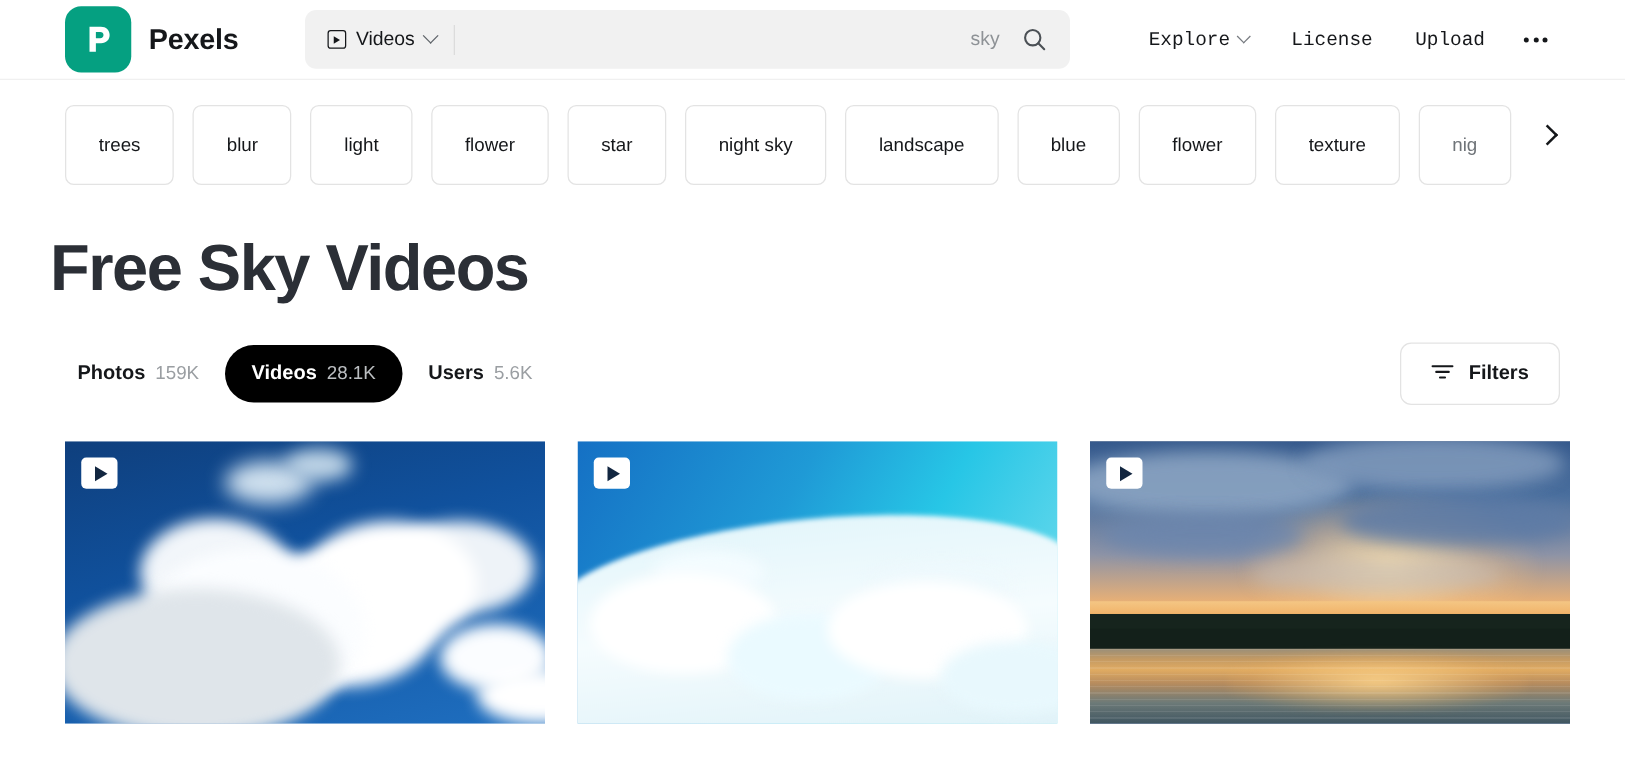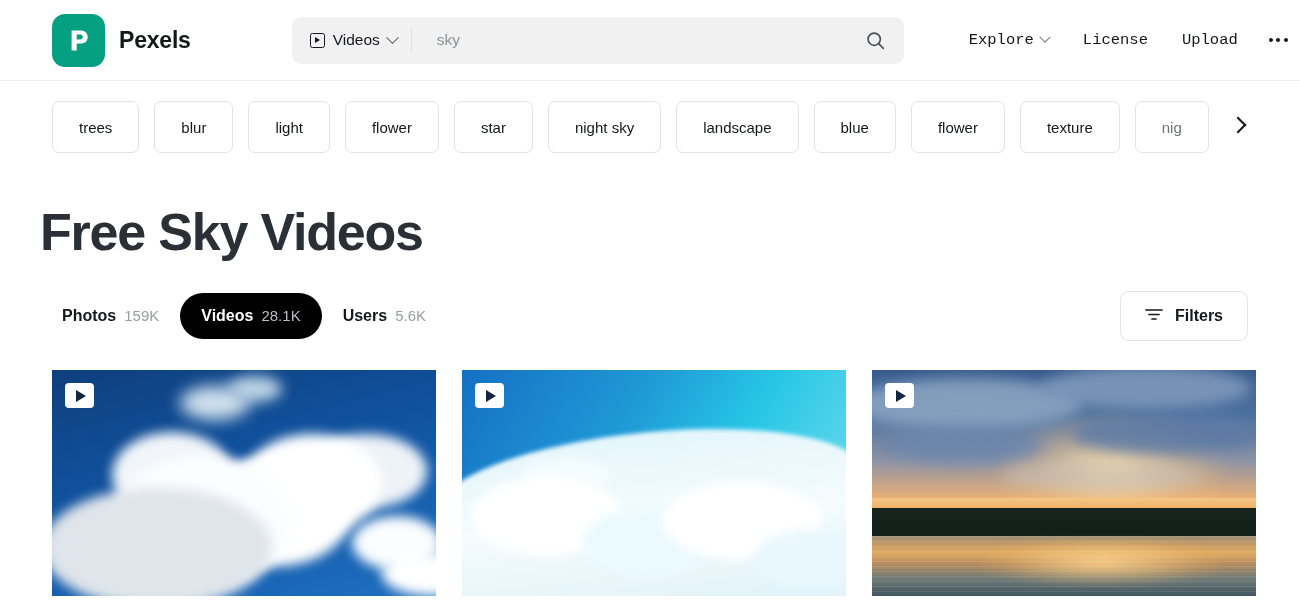--- a/index.html
+++ b/index.html
@@ -6,26 +6,25 @@
   html, body {
     width: 1300px; height: 615px;
     background: #ffffff;
     font-family: "Liberation Sans", sans-serif;
     overflow: hidden;
   }
 
   
   .header {
     position: relative;
-    height: 81px;
+    height: 64px;
     border-bottom: 1px solid #f0f0f0;
     display: flex;
     align-items: center;
     padding: 0 52px 0 52px;
-    gap: 48px;
   }
   .brand { display: flex; align-items: center; gap: 14px; flex: 0 0 auto; }
   .logo-mark {
     width: 53px; height: 53px;
     border-radius: 13px;
     background: #05a081;
     display: flex; align-items: center; justify-content: center;
   }
   .logo-mark svg { display: block; }
   .brand-name {
@@ -72,20 +71,21 @@
     border-right: 1.6px solid #5b6066;
     border-bottom: 1.6px solid #5b6066;
     transform: rotate(45deg) translate(-2px,-2px);
   }
   .divider-v { width: 1px; height: 24px; background: #dcdcdc; }
   .search-input-area {
     flex: 1 1 auto;
     padding-left: 25px;
     font-size: 15.5px;
     color: #8e9296;
+    text-align: right;
   }
   .search-btn {
     width: 56px; height: 100%;
     display: flex; align-items: center; justify-content: center;
     cursor: pointer;
   }
   .search-btn svg { display:block; }
 
   
   .nav {
@@ -121,21 +121,21 @@
 
   
   .chips-region { position: relative; height: 70px; }
   .chips {
     display: flex;
     gap: 15px;
     padding: 20px 0 0 52px;
     align-items: flex-start;
   }
   .chip {
-    height: 52px;
+    height: 64px;
     border: 1px solid #e3e3e3;
     border-radius: 7px;
     background: #ffffff;
     display: flex; align-items: center; justify-content: center;
     padding: 0 26px;
     font-size: 15px;
     color: #15171a;
     white-space: nowrap;
     cursor: pointer;
     flex: 0 0 auto;

